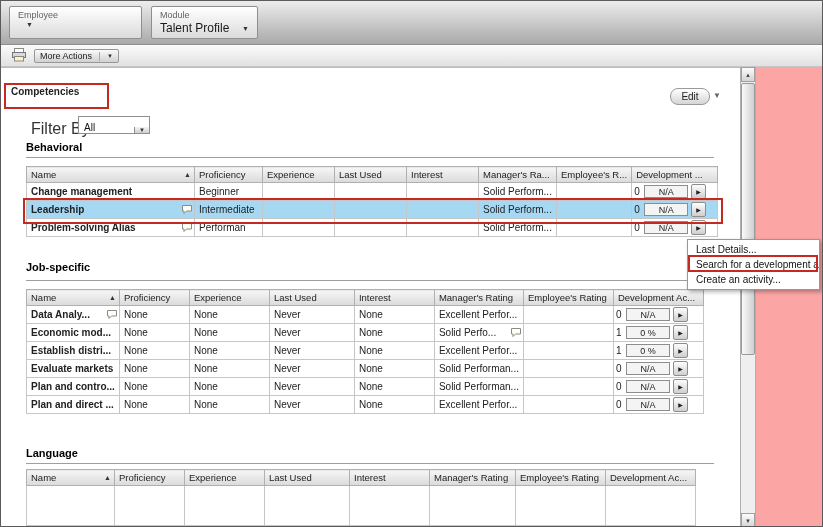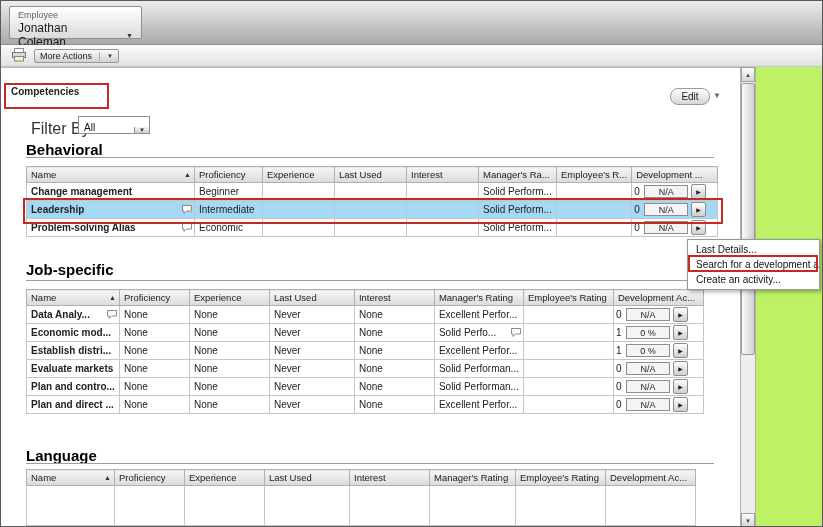--- a/index.html
+++ b/index.html
@@ -1,18 +1,18 @@
 <!DOCTYPE html>
 <html style="--selected: #a5d8f3;"><head>
 <meta charset="utf-8">
 <style>
   *{margin:0;padding:0;box-sizing:border-box;}
   html,body{width:823px;height:527px;overflow:hidden;}
   body{font-family:"Liberation Sans",sans-serif;background:#9a9a9a;}
-  #app{position:relative;width:823px;height:527px;background:#bef264;overflow:hidden;border:1px solid #5a5a5a;}
+  #app{position:relative;width:823px;height:527px;background:#fca5a5;overflow:hidden;border:1px solid #5a5a5a;}
 
   
   .topbar{position:absolute;left:0;top:0;width:100%;height:44px;
     background:linear-gradient(#ededed,#c0c0c0 65%,#a9a9a9);border-bottom:1px solid #8e8e8e;}
   .selector{position:absolute;top:5px;height:33px;background:linear-gradient(#ffffff,#dbdbdb);
     border:1px solid #8f8f8f;border-radius:2px;padding:3px 8px 0 8px;cursor:pointer;}
   .sel-label{font-size:9px;color:#636363;}
   .sel-value{display:flex;align-items:center;justify-content:space-between;margin-top:1px;font-size:12px;color:#1a1a1a;}
   .caret{font-size:7px;color:#333;margin-left:8px;}
   #employee-selector{left:8px;width:133px;}
@@ -34,21 +34,21 @@
   .edit-btn{position:absolute;left:669px;top:87px;width:40px;height:17px;font-size:10px;color:#222;
     background:linear-gradient(#ffffff,#d5d5d5);border:1px solid #9a9a9a;border-radius:8px;cursor:pointer;z-index:2;}
   .edit-caret{position:absolute;left:712px;top:90px;font-size:8px;color:#666;background:none;border:none;cursor:pointer;z-index:2;}
   .filter-label{position:absolute;left:30px;top:119px;font-size:16px;color:#333;z-index:2;}
   .filter-dd{position:absolute;left:77px;top:115px;width:72px;height:18px;background:#fff;
     border:1px solid #8f8f8f;display:flex;align-items:flex-end;cursor:pointer;z-index:2;}
   .filter-dd .val{flex:1;font-size:10px;padding-left:5px;color:#111;display:flex;align-items:center;}
   .filter-dd .dd-btn{width:15px;background:linear-gradient(#f5f5f5,#cfcfcf);border-left:1px solid #8f8f8f;
     font-size:6px;display:flex;align-items:center;justify-content:center;color:#333;}
 
-  .section-title{position:absolute;left:25px;font-size:15px;font-weight:bold;color:#000;z-index:2;}
+  .section-title{position:absolute;left:25px;font-size:11px;font-weight:bold;color:#000;z-index:2;}
   .section-rule{position:absolute;left:25px;width:688px;height:1px;background:#9e9e9e;z-index:2;}
   #behavioral-title{top:140px;}  #behavioral-rule{top:156px;}
   #job-title{top:260px;text-align:center;}         #job-rule{top:279px;}
   #language-title{top:446px;}    #language-rule{top:462px;}
 
   
   .grid{position:absolute;left:25px;border-collapse:collapse;table-layout:fixed;z-index:2;background:#fff;}
   #behavioral-table{top:165px;}
   #job-table{top:288px;}
   #language-table{top:468px;}
@@ -94,21 +94,27 @@
 </style>
 </head>
 <body>
 
 <div id="app">
 
   <div class="topbar">
     <div class="selector" id="employee-selector">
       <div class="sel-label">Employee</div>
       <div class="sel-value">
-        <span>Jonathan Coleman</span>
+        <span class="caret">▼</span>
+      </div>
+    </div>
+    <div class="selector" id="module-selector">
+      <div class="sel-label">Module</div>
+      <div class="sel-value">
+        <span>Talent Profile</span>
         <span class="caret">▼</span>
       </div>
     </div>
   </div>
 
   <div class="toolbar">
     <button class="print-btn">
       <span>
         <svg width="16" height="14" viewBox="0 0 16 14">
           <rect x="3.5" y="0.5" width="9" height="4" fill="#ffffff" stroke="#888"></rect>
@@ -183,21 +189,21 @@
               <span class="dev-count">0</span>
               <span class="dev-box">N/A</span>
               <button class="dev-btn">▶</button>
             </div>
           </td>
         </tr>
         <tr>
           <td class="name-cell"><span>Problem-solving Alias</span><span class="comment"><svg width="10" height="9" viewBox="0 0 10 9">
                 <path d="M0.5 0.5 h9 v5.5 h-5 l-2.5 2.5 v-2.5 h-1.5 z" fill="#fffef2" stroke="#8a8a8a" stroke-width="1"></path>
               </svg></span></td>
-          <td><span>Economic</span></td>
+          <td><span>Performan</span></td>
           <td><span></span></td>
           <td><span></span></td>
           <td><span></span></td>
           <td><span>Solid Perform...</span></td>
           <td><span></span></td>
           <td class="dev-cell">
             <div class="dev-wrap">
               <span class="dev-count">0</span>
               <span class="dev-box">N/A</span>
               <button class="dev-btn">▶</button>

